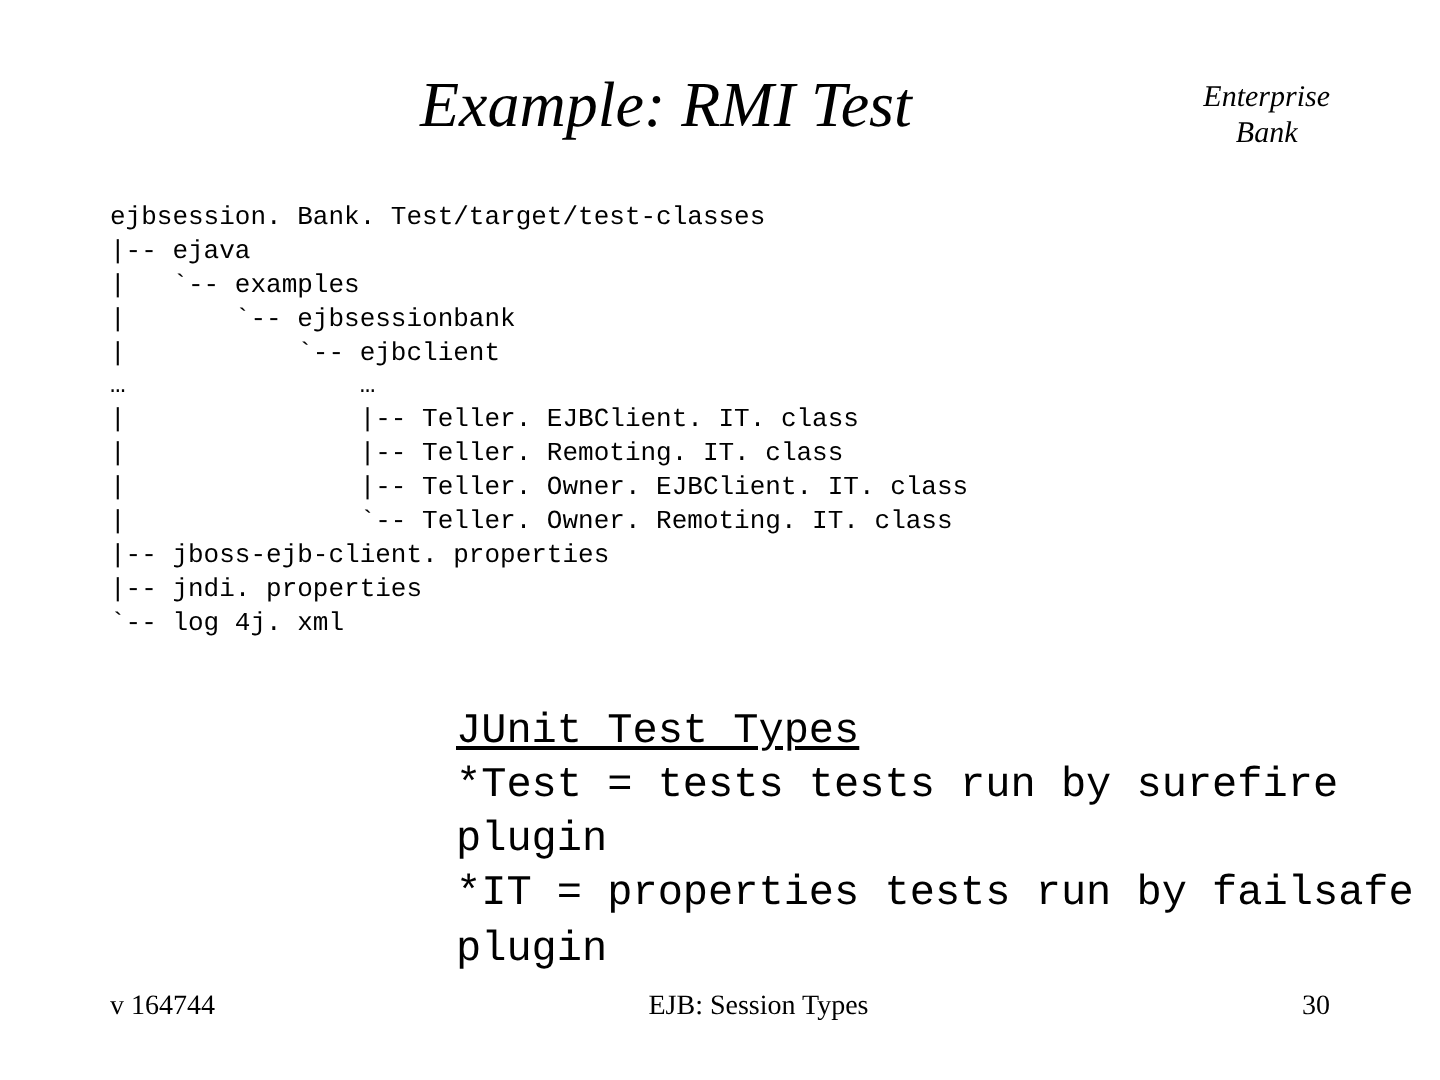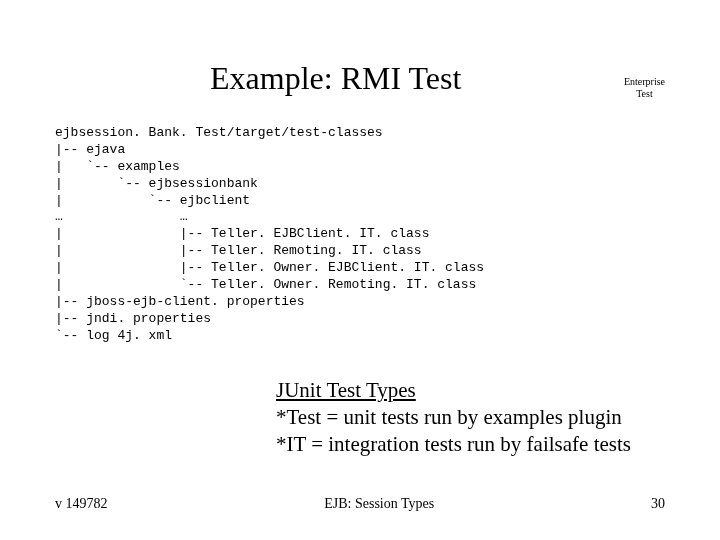--- a/index.html
+++ b/index.html
@@ -8,47 +8,47 @@
       height: 540px;
       background: #ffffff;
       font-family: Georgia, 'Times New Roman', serif;
       position: relative;
       padding: 0;
     }
     .header-row {
       display: flex;
       justify-content: space-between;
       align-items: flex-start;
-      padding: 60px 55px 0 55px;
+      padding: 34px 55px 0 55px;
+      font-style: italic;
     }
     .title {
       font-size: 32px;
       font-weight: normal;
       font-family: Georgia, 'Times New Roman', serif;
       margin-left: 155px;
     }
     .corner-label {
-      font-size: 10px;
+      font-size: 15px;
       line-height: 1.2;
       text-align: center;
-      margin-top: 16px;
+      margin-top: 6px;
     }
     .tree-block {
       font-family: 'Courier New', monospace;
       font-size: 13px;
       line-height: 1.3;
       white-space: pre;
       padding: 25px 0 0 55px;
     }
     .notes-block {
-      font-family: Liberation Serif, serif;
+      font-family: Liberation Mono, monospace;
       font-size: 21px;
       line-height: 1.3;
       padding: 32px 0 0 228px;
-      margin-left: 48px;
     }
     .notes-heading { text-decoration: underline; }
     .footer-row {
       position: absolute;
       bottom: 28px;
       left: 0;
       width: 100%;
       display: flex;
       justify-content: space-between;
       align-items: baseline;
@@ -58,41 +58,41 @@
     }
     .footer-center { text-align: center; flex: 1; }
   </style>
 </head>
 <body>
 
 <div class="header-row">
   <div class="title">Example: RMI Test</div>
   <div class="corner-label">
     <div>Enterprise</div>
-    <div>Test</div>
+    <div>Bank</div>
   </div>
 </div>
 
 <div class="tree-block">ejbsession. Bank. Test/target/test-classes
 |-- ejava
 |   `-- examples
 |       `-- ejbsessionbank
 |           `-- ejbclient
 …               …
 |               |-- Teller. EJBClient. IT. class
 |               |-- Teller. Remoting. IT. class
 |               |-- Teller. Owner. EJBClient. IT. class
 |               `-- Teller. Owner. Remoting. IT. class
 |-- jboss-ejb-client. properties
 |-- jndi. properties
 `-- log 4j. xml</div>
 
 <div class="notes-block">
   <div class="notes-heading">JUnit Test Types</div>
-  <div>*Test = unit tests run by examples plugin</div>
-  <div>*IT = integration tests run by failsafe tests</div>
+  <div>*Test = tests tests run by surefire plugin</div>
+  <div>*IT = properties tests run by failsafe plugin</div>
 </div>
 
 <div class="footer-row">
-  <div>v 149782</div>
+  <div>v 164744</div>
   <div class="footer-center">EJB: Session Types</div>
   <div>30</div>
 </div>
 
 </body></html>

